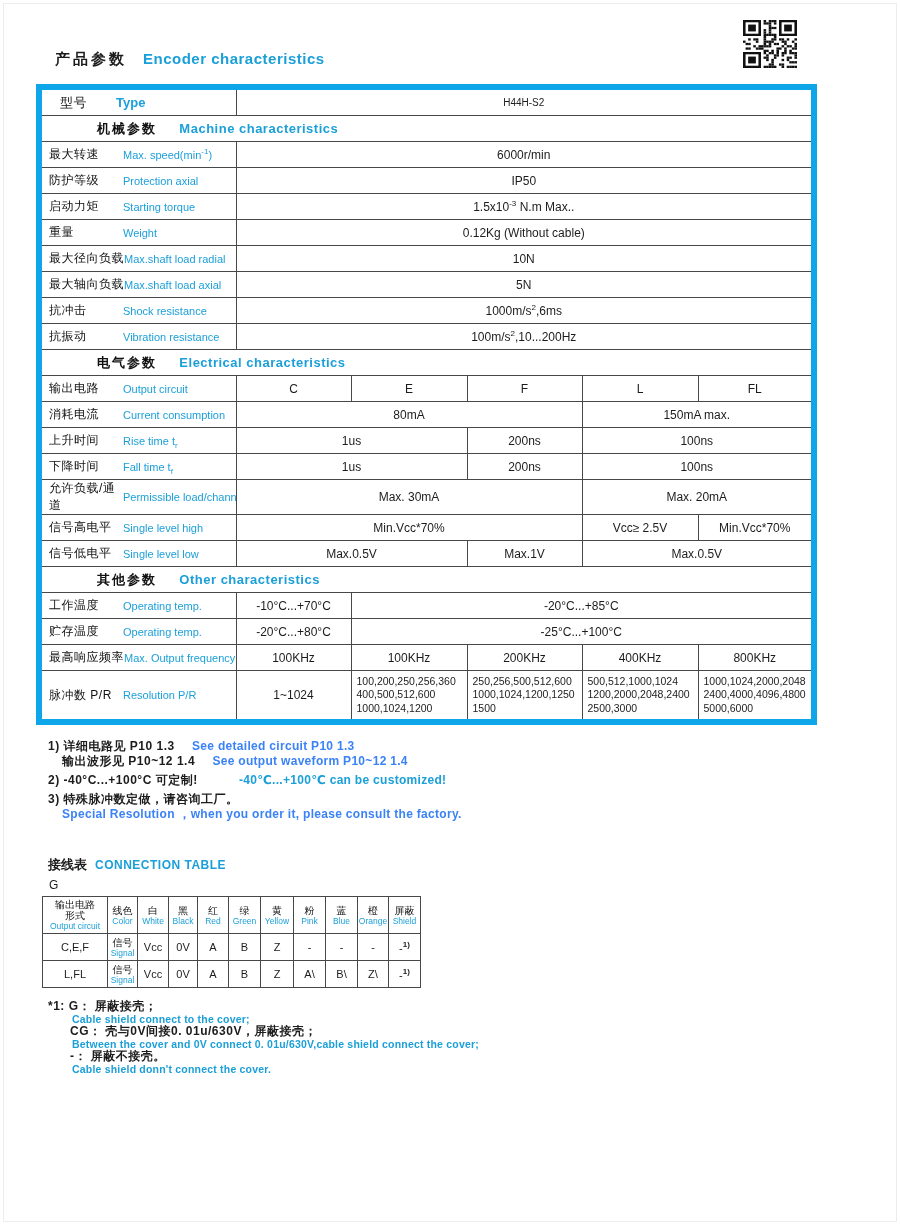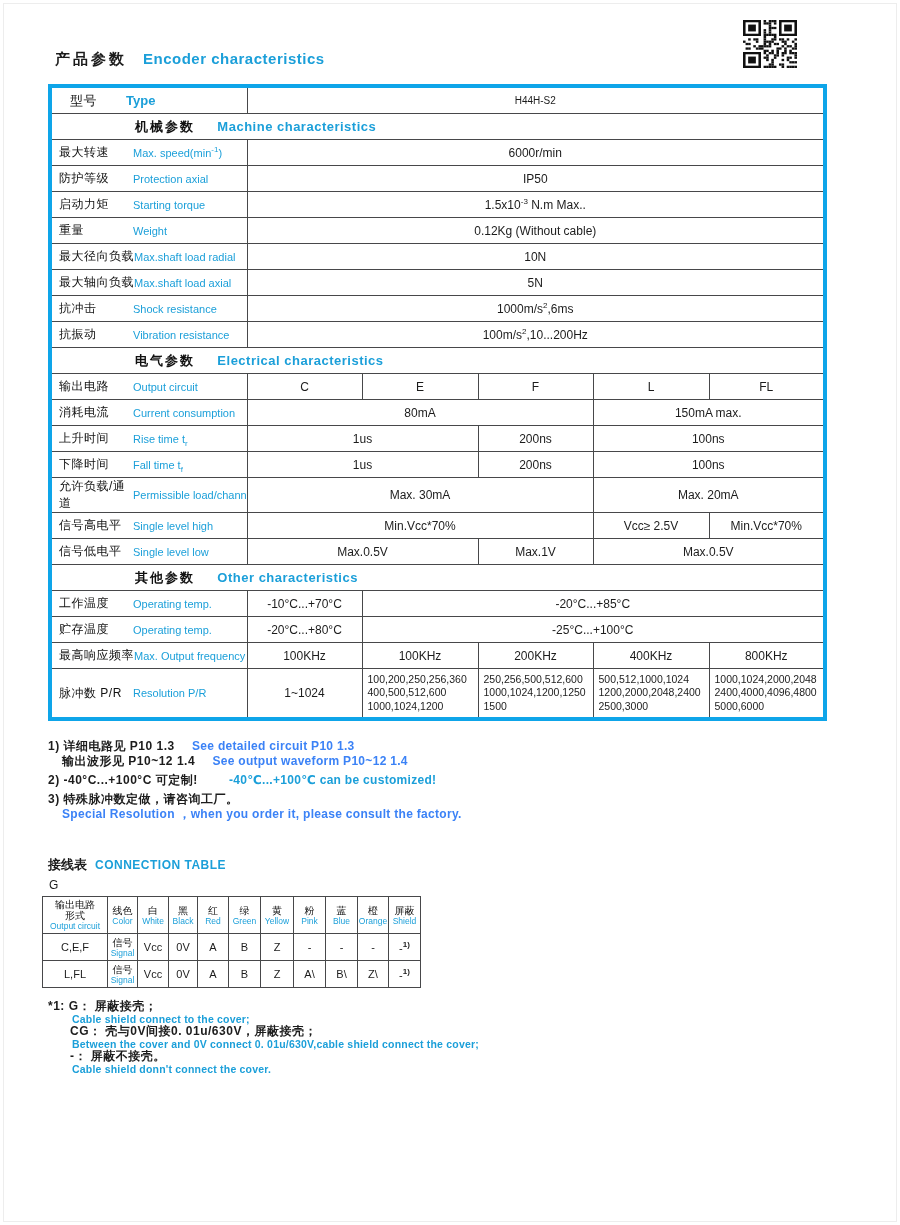--- a/index.html
+++ b/index.html
@@ -10,49 +10,49 @@
 
   
   .page-title{position:absolute;left:55px;top:50px;font-size:15px;font-weight:bold;}
   .page-title .zh{letter-spacing:3px;}
   .page-title .en{color:#1b9fd9;margin-left:16px;letter-spacing:0.5px;}
 
   
   .qr{position:absolute;left:743px;top:20px;width:54px;height:48px;}
 
   
-  table.spec{position:absolute;left:48px;top:84px;width:775px;border-collapse:collapse;
-             table-layout:fixed;border:4px solid #0ea5e9;}
+  table.spec{position:absolute;left:36px;top:84px;width:775px;border-collapse:collapse;
+             table-layout:fixed;border:6px solid #0ea5e9;}
   table.spec td{border:1px solid #47484a;height:25px;font-size:12px;padding:0;overflow:hidden;}
   table.spec td.val{text-align:center;}
   table.spec td.lbl .lw{display:flex;align-items:center;padding-left:7px;}
   table.spec .zh{letter-spacing:0.5px;color:#111;}
   table.spec td.lbl .zh{min-width:74px;font-size:12px;}
   table.spec td.lbl .en{color:#1b9fd9;font-size:11px;white-space:nowrap;}
   table.spec tr.sec td{padding-left:55px;}
-  table.spec tr.sec .zh{font-weight:bold;font-size:13px;letter-spacing:2px;margin-left:28px;}
+  table.spec tr.sec .zh{font-weight:bold;font-size:13px;letter-spacing:2px;}
   table.spec tr.sec .en{color:#1b9fd9;font-weight:bold;font-size:13px;margin-left:19px;letter-spacing:0.5px;}
   table.spec tr.typer td.lbl .lw{padding-left:18px;}
   table.spec tr.typer .zh{font-size:13px;min-width:56px;}
   table.spec tr.typer .en{font-size:13px;font-weight:bold;}
   table.spec tr.typer td.val{font-size:10px;border-radius:13px;}
   table.spec tr.resr td{height:48px;}
   table.spec td.list{font-size:10.5px;text-align:left;vertical-align:middle;
                      padding-left:5px;line-height:1.3;white-space:pre-line;letter-spacing:0;}
   sup{font-size:8px;line-height:0;vertical-align:super;}
   sub{font-size:8px;line-height:0;vertical-align:sub;}
 
   
   .notes{position:absolute;left:48px;top:739px;font-size:12px;font-weight:bold;}
   .notes .row{margin-bottom:1px;line-height:14px;}
   .notes .ind{padding-left:14px;}
   .notes .gap{margin-top:5px;}
   .notes .black{color:#1c1c1c;letter-spacing:0.5px;}
   .notes .cyan{color:#3b82f6;margin-left:14px;letter-spacing:0.3px;}
-  .notes .cyan2{color:#1b9fd9;margin-left:28px;letter-spacing:0.3px;}
+  .notes .cyan2{color:#1b9fd9;margin-left:38px;letter-spacing:0.3px;}
 
   
   .conn-title{position:absolute;left:48px;top:856px;font-size:13px;font-weight:bold;}
   .conn-title .en{color:#1b9fd9;margin-left:8px;font-size:12px;letter-spacing:0.5px;}
   .g-label{position:absolute;left:49px;top:878px;font-size:12px;}
   table.conn{position:absolute;left:42px;top:896px;width:378px;border-collapse:collapse;
              table-layout:fixed;border:1.5px solid #47484a;}
   table.conn th,table.conn td{border:1px solid #47484a;padding:0;text-align:center;font-weight:normal;overflow:visible;}
   table.conn th{height:36px;}
   table.conn td{height:26px;font-size:11px;}

